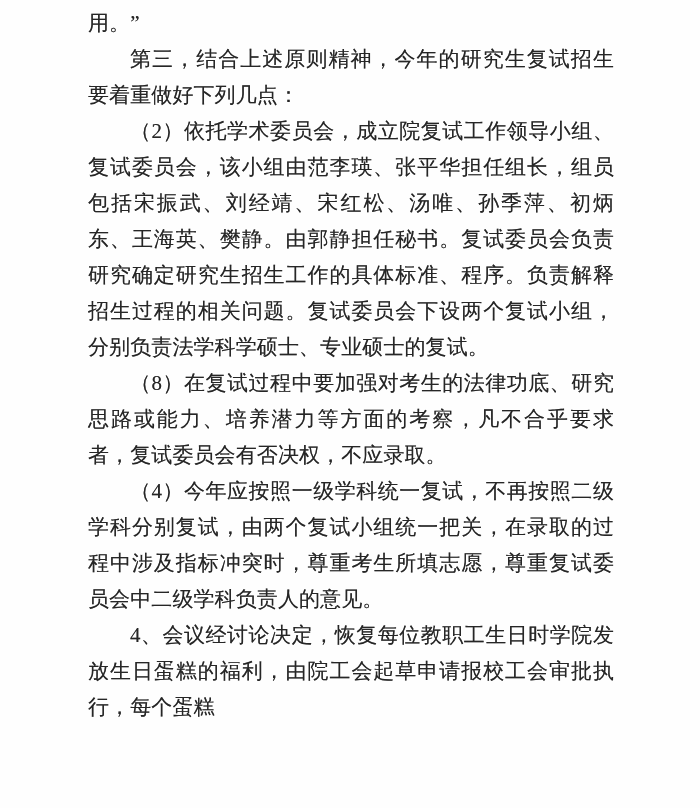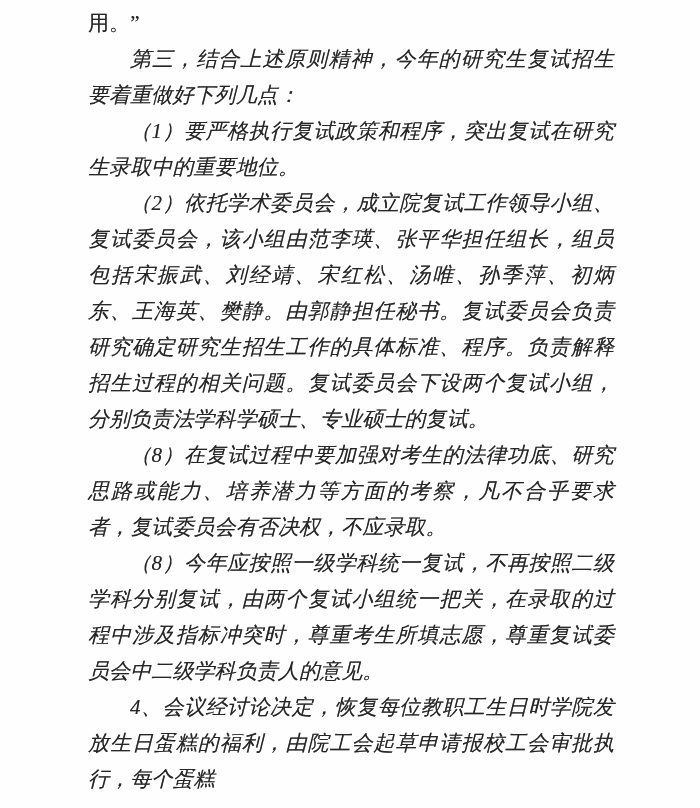--- a/index.html
+++ b/index.html
@@ -31,29 +31,27 @@
     text-shadow: 0 0 0.4px rgba(40,40,40,0.55);
     letter-spacing: 0.1px;
   }
   .doc-body p {
     margin: 0;
     padding: 0;
     word-break: break-all;
   }
   .doc-body p.indent {
     text-indent: 2em;
-    font-style: italic;
   }
 </style>
 </head>
 <body>
 
 <div class="page" style="background: rgb(254, 254, 254);">
   <div class="doc-body" style="color: rgb(38, 38, 38);">
       <p class="">用。”</p>
       <p class="indent">第三，结合上述原则精神，今年的研究生复试招生要着重做好下列几点：</p>
-      <p class="indent">（1）要严格执行复试政策和程序，突出复试在研究生录取中的重要地位。</p>
       <p class="indent">（2）依托学术委员会，成立院复试工作领导小组、复试委员会，该小组由范李瑛、张平华担任组长，组员包括宋振武、刘经靖、宋红松、汤唯、孙季萍、初炳东、王海英、樊静。由郭静担任秘书。复试委员会负责研究确定研究生招生工作的具体标准、程序。负责解释招生过程的相关问题。复试委员会下设两个复试小组，分别负责法学科学硕士、专业硕士的复试。</p>
       <p class="indent">（8）在复试过程中要加强对考生的法律功底、研究思路或能力、培养潜力等方面的考察，凡不合乎要求者，复试委员会有否决权，不应录取。</p>
-      <p class="indent">（8）今年应按照一级学科统一复试，不再按照二级学科分别复试，由两个复试小组统一把关，在录取的过程中涉及指标冲突时，尊重考生所填志愿，尊重复试委员会中二级学科负责人的意见。</p>
+      <p class="indent">（4）今年应按照一级学科统一复试，不再按照二级学科分别复试，由两个复试小组统一把关，在录取的过程中涉及指标冲突时，尊重考生所填志愿，尊重复试委员会中二级学科负责人的意见。</p>
       <p class="indent">4、会议经讨论决定，恢复每位教职工生日时学院发放生日蛋糕的福利，由院工会起草申请报校工会审批执行，每个蛋糕</p>
     </div>
 </div>
 
 </body></html>

